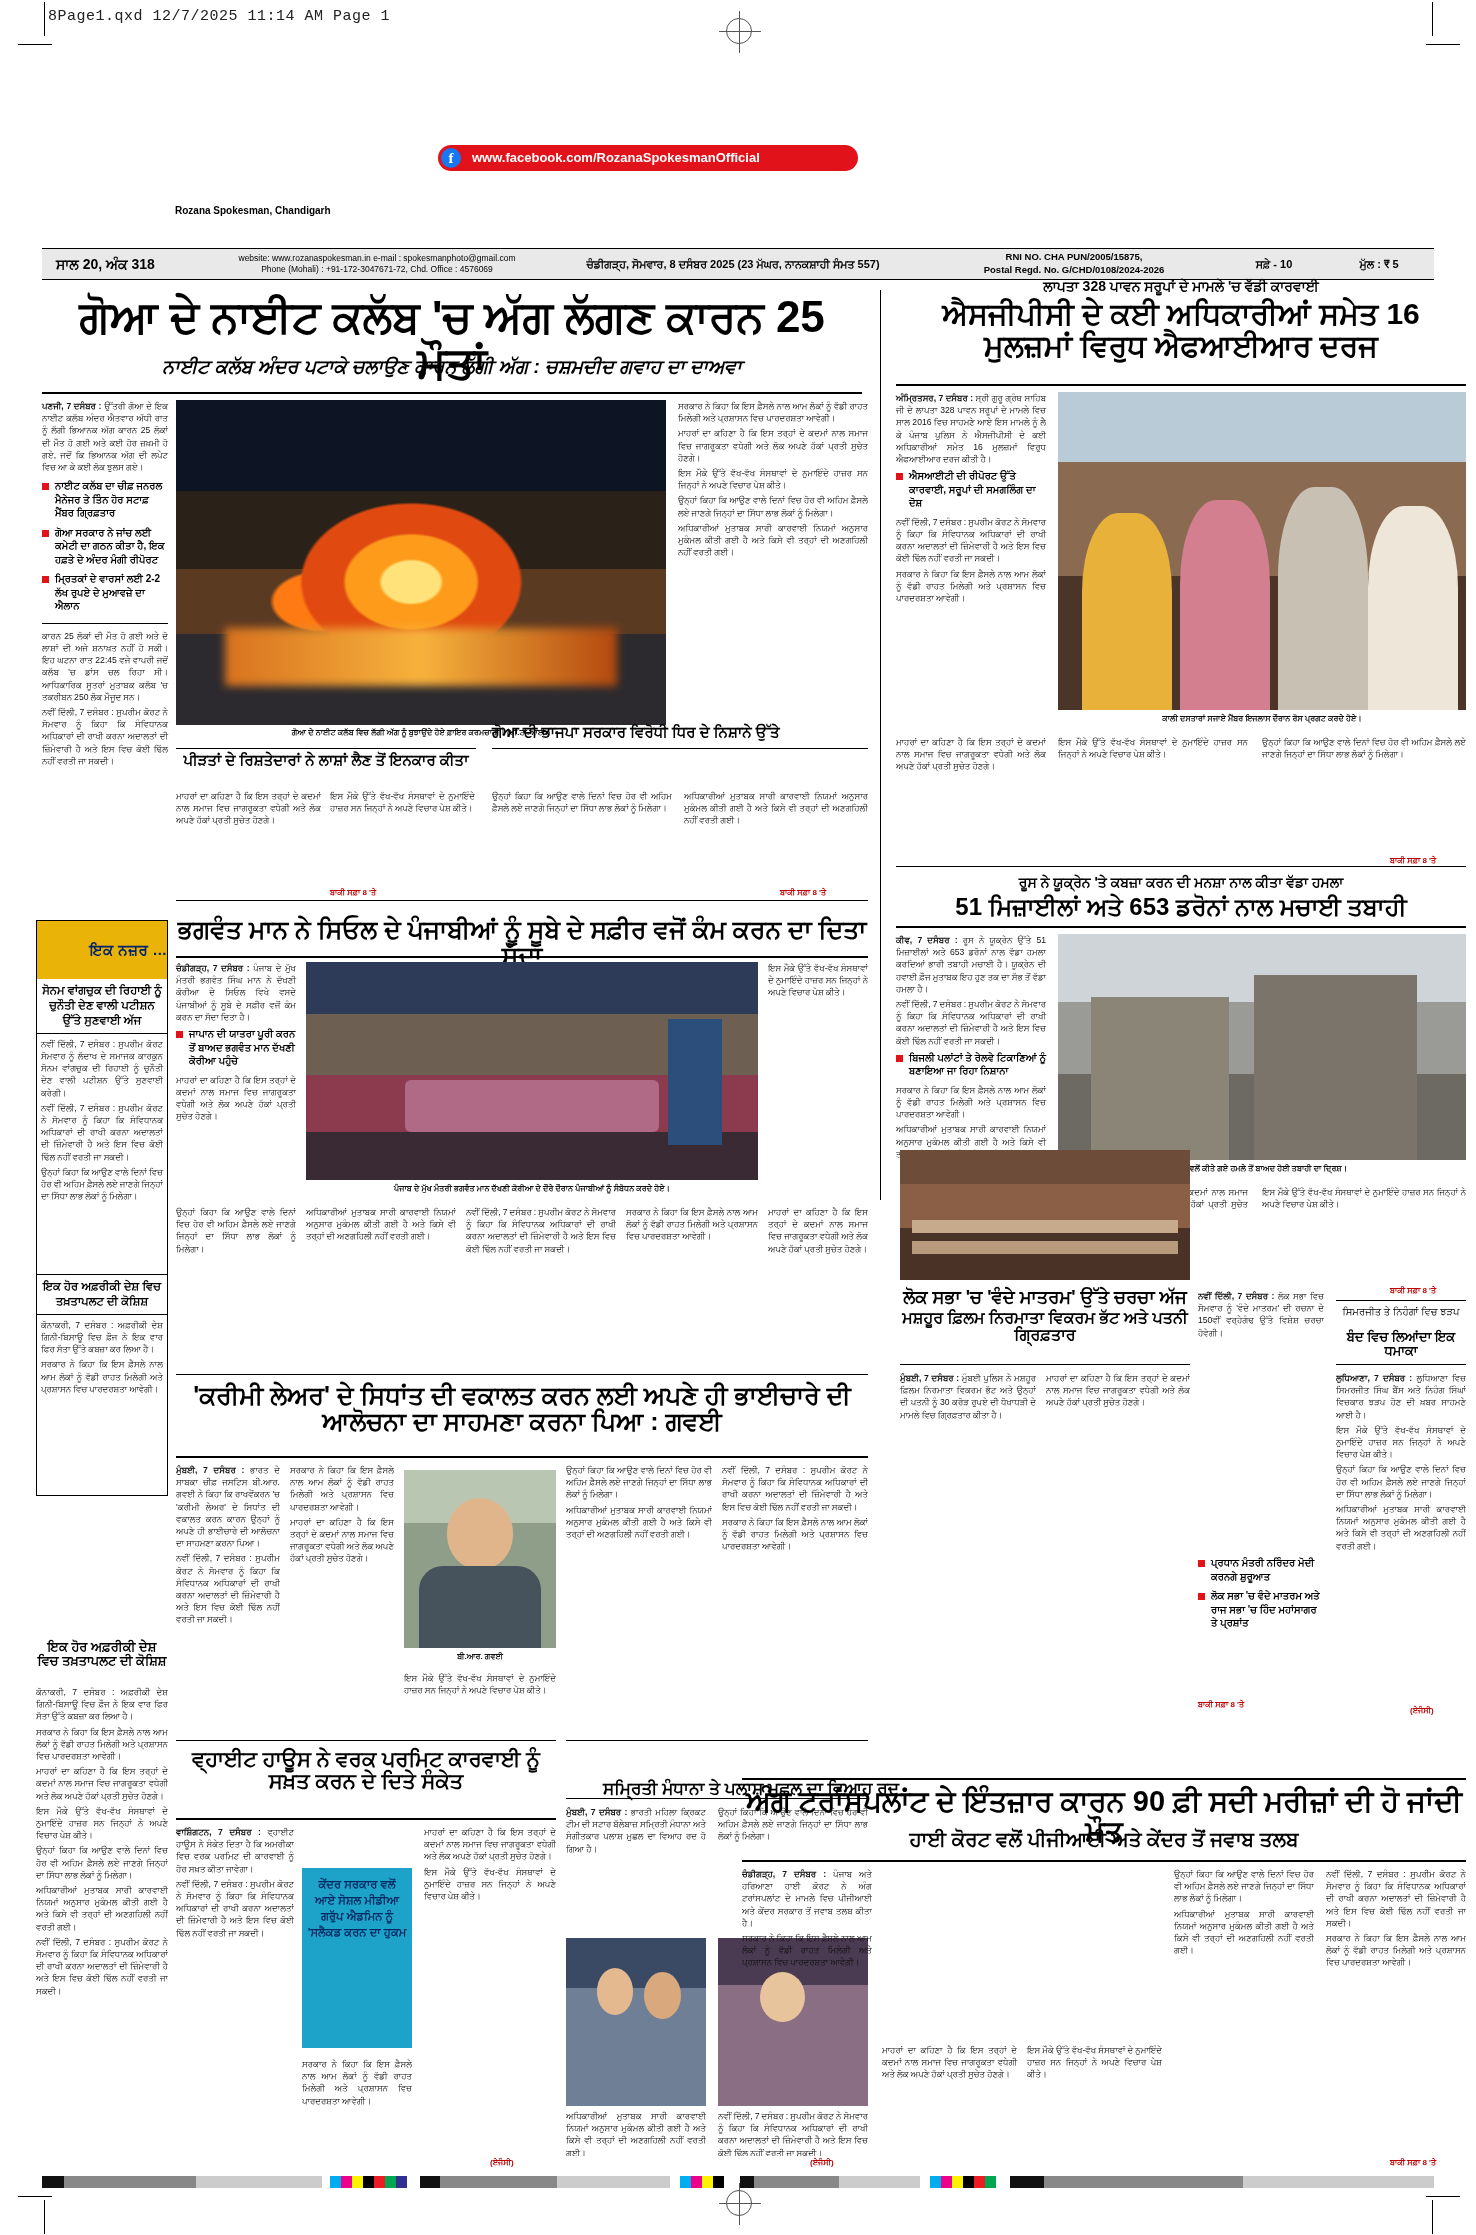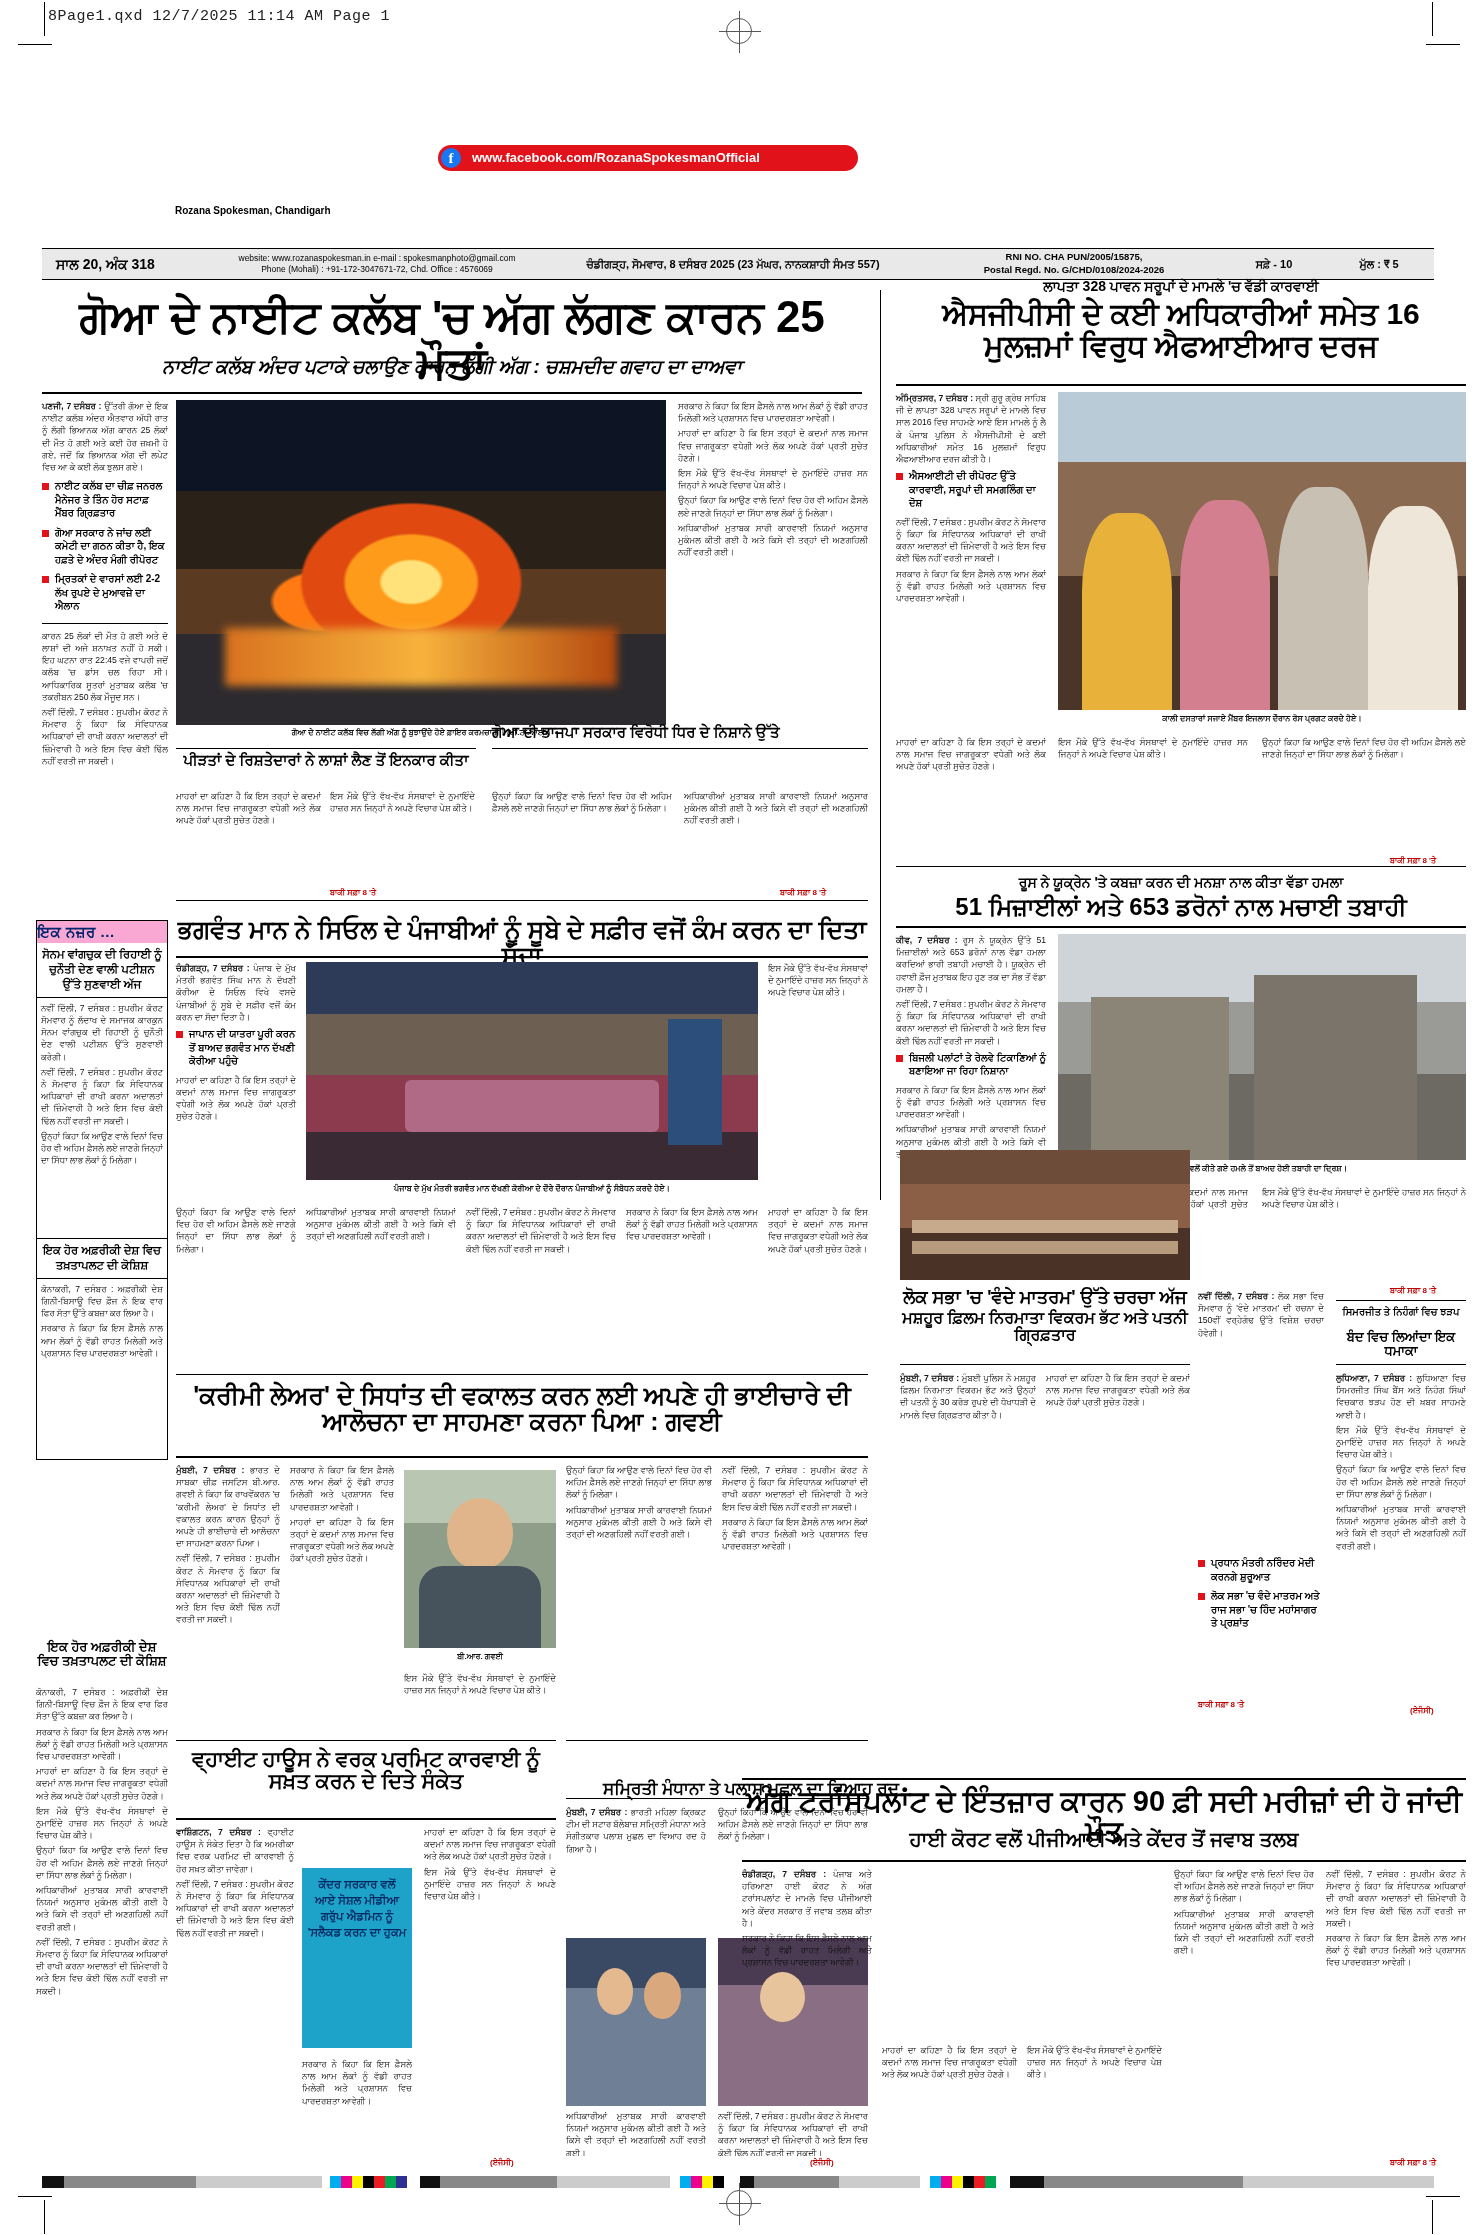--- a/index.html
+++ b/index.html
@@ -134,22 +134,22 @@
   }
   .bullets li:before {
     content:""; position:absolute; left:0; top:4px; width:7px; height:7px;
     background:#e2121a;
   }
 
   .jump { color:#c00000; font-weight:700; font-size:8px; }
 
   
   .glance-head {
-    background:#f9a8d4; color:#00246b; font-size:15px; font-weight:900;
-    text-align:left; padding:2px 0; letter-spacing:.5px;
+    background:#eab308; color:#00246b; font-size:15px; font-weight:900;
+    text-align:right; padding:20px 0; letter-spacing:.5px;
   }
   .glance-sub {
     font-size:11.5px; font-weight:900; text-align:center; line-height:1.3;
     padding:4px 3px 5px 3px; border-bottom:1px solid #000;
   }
 
   
   .teaser {
     background:#1da3c9; color:#062a63; font-size:11.5px; font-weight:900;
     text-align:center; line-height:1.4; padding:8px 5px;
@@ -447,21 +447,21 @@
     <p><span class="dateline">ਨਵੀਂ ਦਿੱਲੀ, 7 ਦਸੰਬਰ :</span>
        <span>ਲੋਕ ਸਭਾ ਵਿਚ ਸੋਮਵਾਰ ਨੂੰ 'ਵੰਦੇ ਮਾਤਰਮ' ਦੀ ਰਚਨਾ ਦੇ 150ਵੀਂ ਵਰ੍ਹੇਗੰਢ ਉੱਤੇ ਵਿਸ਼ੇਸ਼ ਚਰਚਾ ਹੋਵੇਗੀ।</span></p>
   </div>
   <ul class="bullets" style="position:absolute; left:1198px; top:1556px; width:126px; font-size:9px;">
     <li>ਪ੍ਰਧਾਨ ਮੰਤਰੀ ਨਰਿੰਦਰ ਮੋਦੀ ਕਰਨਗੇ ਸ਼ੁਰੂਆਤ</li>
     <li>ਲੋਕ ਸਭਾ 'ਚ ਵੰਦੇ ਮਾਤਰਮ ਅਤੇ ਰਾਜ ਸਭਾ 'ਚ ਹਿੰਦ ਮਹਾਂਸਾਗਰ ਤੇ ਪ੍ਰਸ਼ਾਂਤ</li>
   </ul>
   <div class="jump" style="position:absolute; left:1198px; top:1700px;">ਬਾਕੀ ਸਫ਼ਾ 8 'ਤੇ</div>
 
   <div class="rule" style="left:1336px; top:1300px; width:130px; height:1px;"></div>
-  <div style="position:absolute; left:1336px; top:1306px; width:130px; font-size:10px; font-weight:700; text-align:center;">ਸਿਮਰਜੀਤ ਤੇ ਨਿਹੰਗਾਂ ਵਿਚ ਝੜਪ</div>
+  <div style="position:absolute; left:1336px; top:1306px; width:130px; font-size:10px; font-weight:400; text-align:center;">ਸਿਮਰਜੀਤ ਤੇ ਨਿਹੰਗਾਂ ਵਿਚ ਝੜਪ</div>
   <div class="hl" style="position:absolute; left:1336px; top:1330px; width:130px; font-size:13px; text-align:center;">ਬੰਦ ਵਿਚ ਲਿਆਂਦਾ ਇਕ ਧਮਾਕਾ</div>
   <div class="rule" style="left:1336px; top:1364px; width:130px; height:1px;"></div>
   <div class="col-text" style="position:absolute; left:1336px; top:1372px; width:130px; height:330px; overflow:hidden;">
     <p><span class="dateline">ਲੁਧਿਆਣਾ, 7 ਦਸੰਬਰ :</span>
        <span>ਲੁਧਿਆਣਾ ਵਿਚ ਸਿਮਰਜੀਤ ਸਿੰਘ ਬੈਂਸ ਅਤੇ ਨਿਹੰਗ ਸਿੰਘਾਂ ਵਿਚਕਾਰ ਝੜਪ ਹੋਣ ਦੀ ਖ਼ਬਰ ਸਾਹਮਣੇ ਆਈ ਹੈ।</span></p>
     <p>ਇਸ ਮੌਕੇ ਉੱਤੇ ਵੱਖ-ਵੱਖ ਸੰਸਥਾਵਾਂ ਦੇ ਨੁਮਾਇੰਦੇ ਹਾਜ਼ਰ ਸਨ ਜਿਨ੍ਹਾਂ ਨੇ ਅਪਣੇ ਵਿਚਾਰ ਪੇਸ਼ ਕੀਤੇ।</p>
     <p>ਉਨ੍ਹਾਂ ਕਿਹਾ ਕਿ ਆਉਣ ਵਾਲੇ ਦਿਨਾਂ ਵਿਚ ਹੋਰ ਵੀ ਅਹਿਮ ਫ਼ੈਸਲੇ ਲਏ ਜਾਣਗੇ ਜਿਨ੍ਹਾਂ ਦਾ ਸਿੱਧਾ ਲਾਭ ਲੋਕਾਂ ਨੂੰ ਮਿਲੇਗਾ।</p>
     <p>ਅਧਿਕਾਰੀਆਂ ਮੁਤਾਬਕ ਸਾਰੀ ਕਾਰਵਾਈ ਨਿਯਮਾਂ ਅਨੁਸਾਰ ਮੁਕੰਮਲ ਕੀਤੀ ਗਈ ਹੈ ਅਤੇ ਕਿਸੇ ਵੀ ਤਰ੍ਹਾਂ ਦੀ ਅਣਗਹਿਲੀ ਨਹੀਂ ਵਰਤੀ ਗਈ।</p>
   </div>
   <div class="jump" style="position:absolute; left:1410px; top:1706px;">(ਏਜੰਸੀ)</div>

